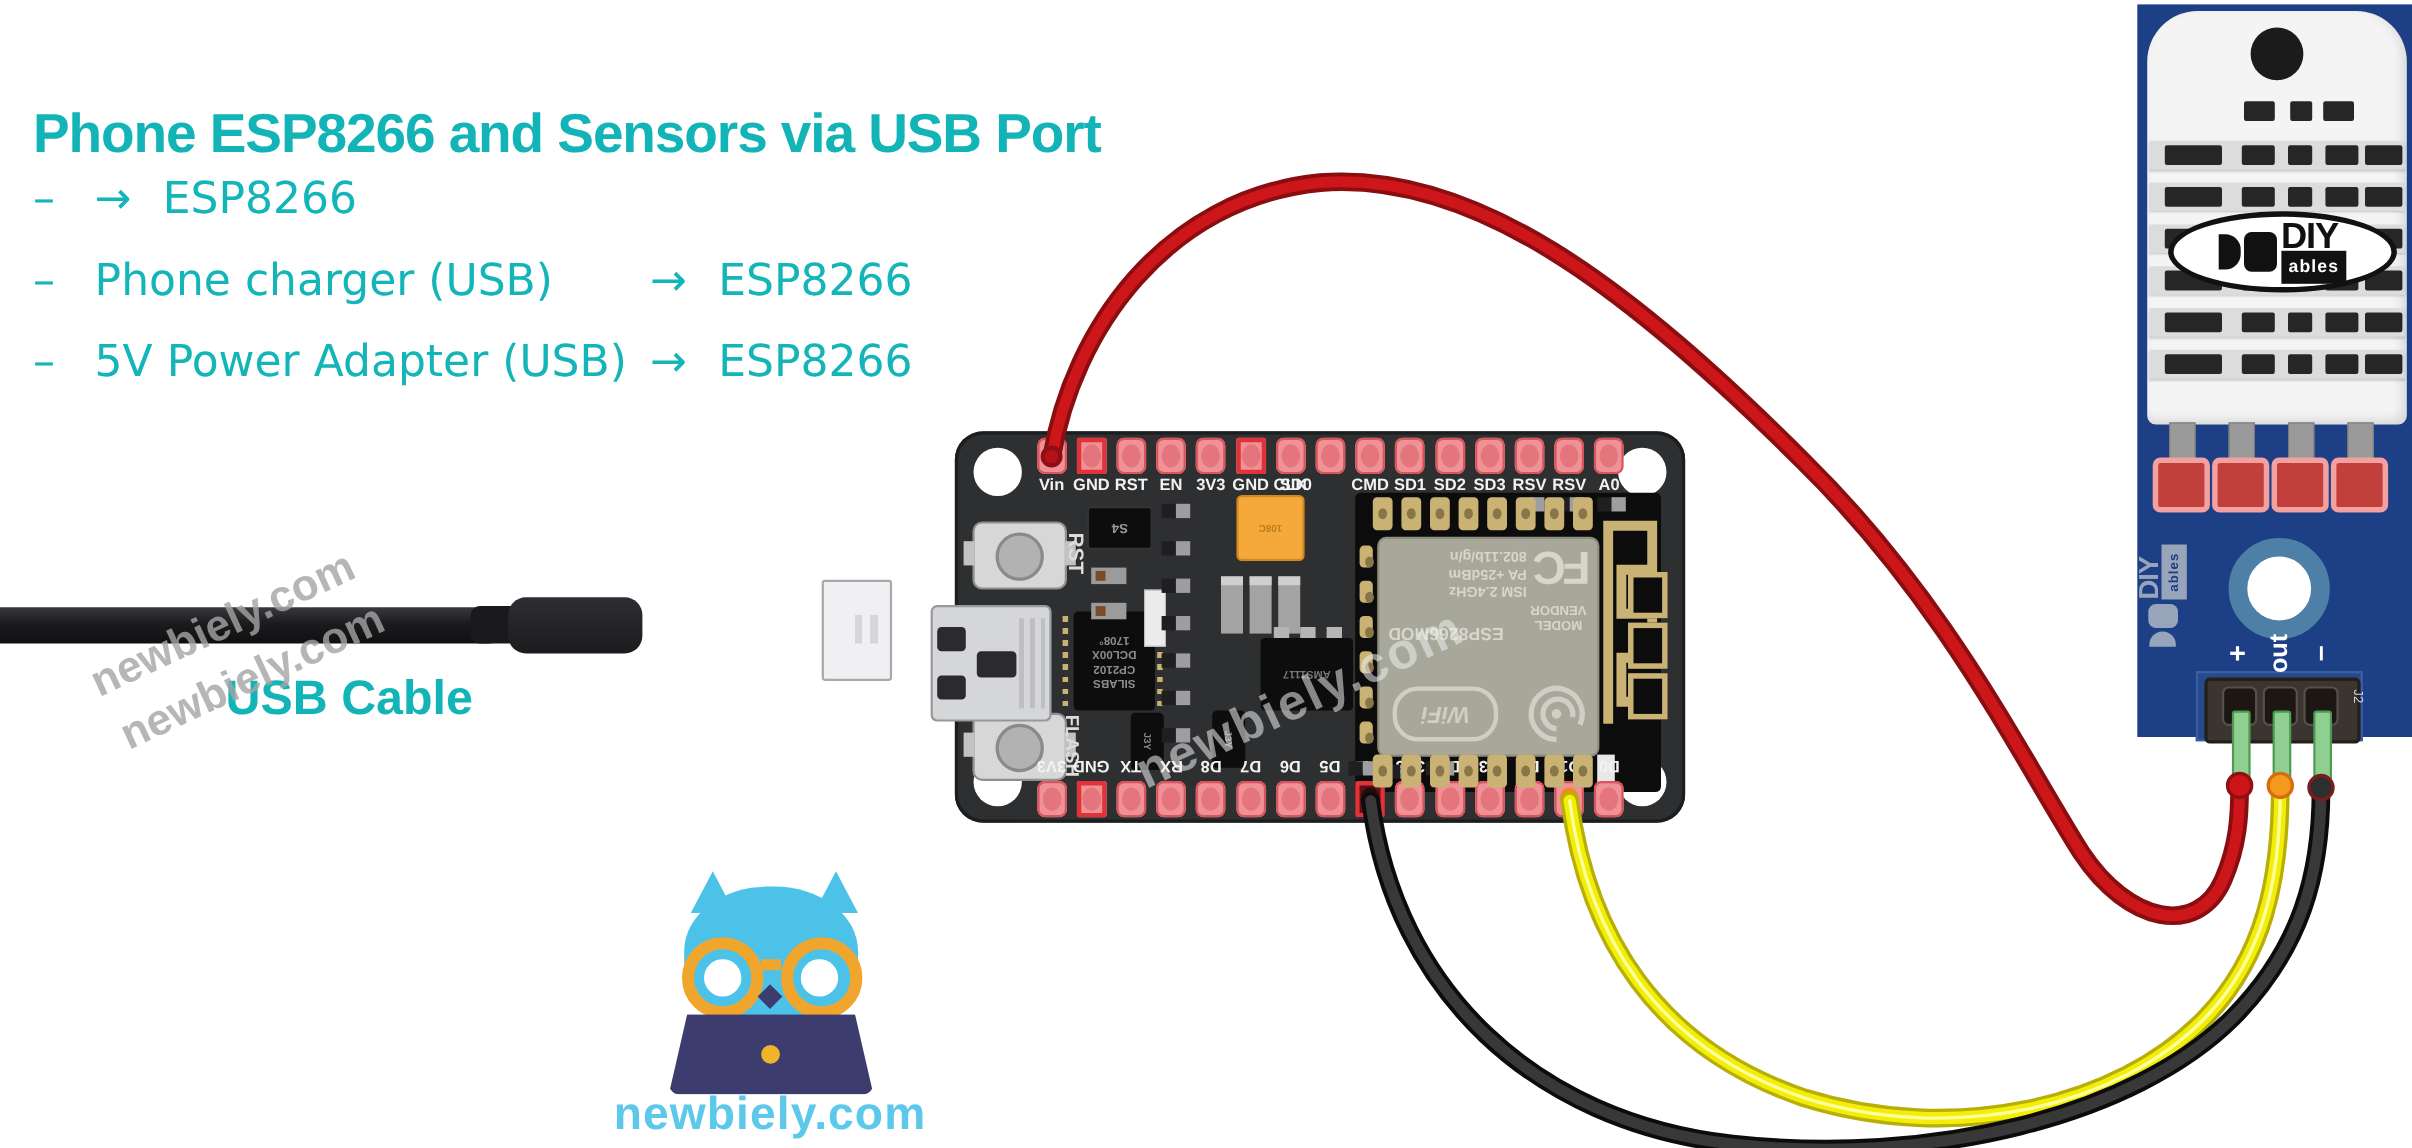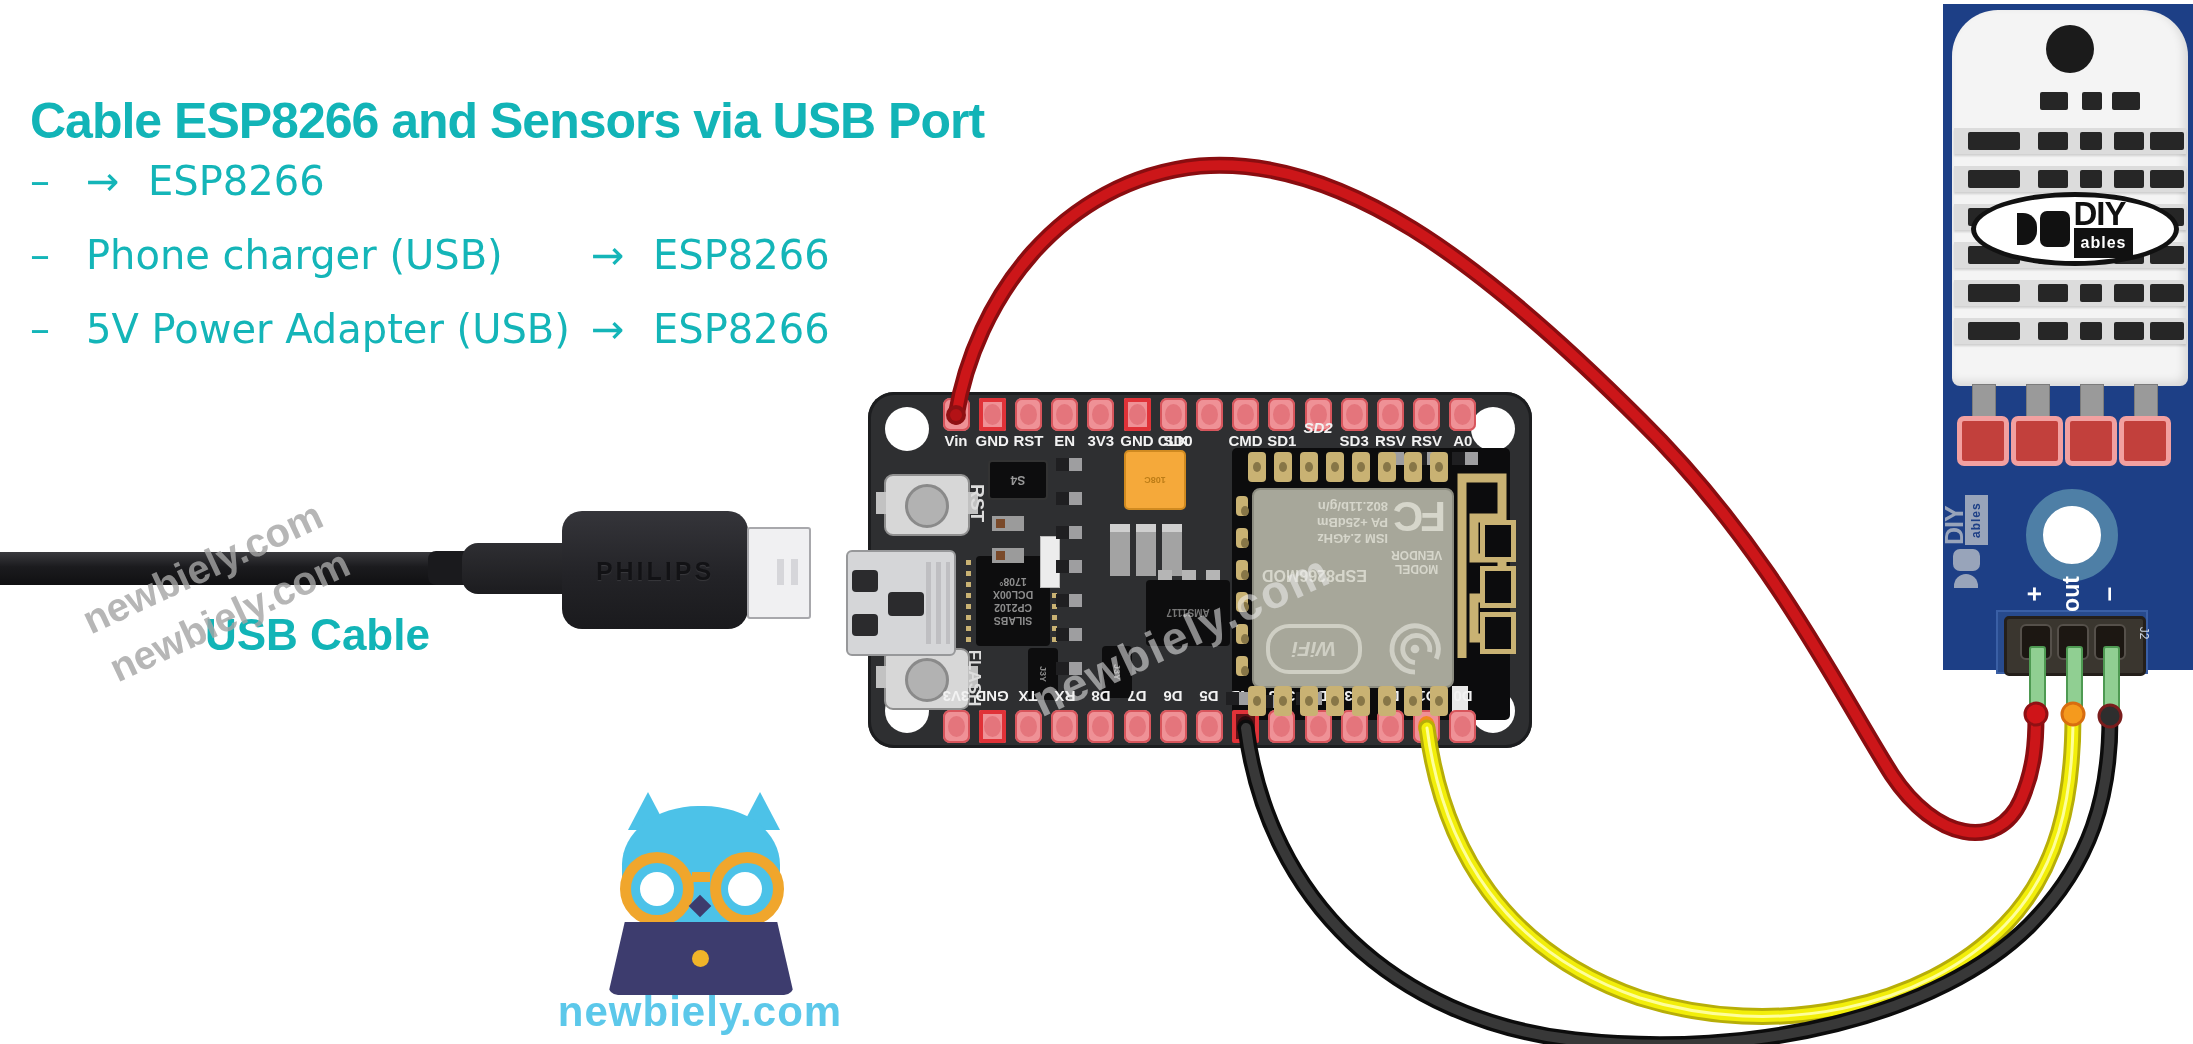--- a/index.html
+++ b/index.html
@@ -119,21 +119,21 @@
   .lapdot{left:692px;top:950px;width:17px;height:17px;border-radius:50%;background:#f0b429;}
   .sitetext{left:520px;top:988px;width:360px;text-align:center;font-size:42px;font-weight:bold;color:#5cc8ea;letter-spacing:1px;}
 
   svg.overlay{position:absolute;left:0;top:0;z-index:20;pointer-events:none;}
 </style>
 </head>
 <body>
 
 <div id="canvas">
 
-  <div class="abs title">Cable ESP8266 and Sensors via USB Port</div>
+  <div class="abs title">Phone ESP8266 and Sensors via USB Port</div>
   <div class="abs bullets">
       <div class="bullet">
         <span class="dash">–</span>
         <span class="barrow">→</span>
         <span class="btarget">ESP8266</span>
       </div>
       <div class="bullet">
         <span class="dash">–</span>
         <span class="blabel">Phone charger (USB)</span>
         <span class="barrow">→</span>
@@ -146,23 +146,20 @@
         <span class="btarget">ESP8266</span>
       </div>
     </div>
 
   <div class="abs wm" style="left:85px;top:600px;">newbiely.com</div>
   <div class="abs wm" style="left:112px;top:648px;">newbiely.com</div>
 
   <div class="abs cable-bar"></div>
   <div class="abs relief-a"></div>
   <div class="abs relief-b"></div>
-  <div class="abs conn-body">
-    <div class="abs philips">PHILIPS</div>
-  </div>
   <div class="abs metal-tip"></div>
   <div class="abs cable-label">USB Cable</div>
 
   <div class="abs board"></div>
   <div class="abs hole" style="left:885px;top:407px;"></div>
   <div class="abs hole" style="left:1471px;top:407px;"></div>
   <div class="abs hole" style="left:885px;top:689px;"></div>
   <div class="abs hole" style="left:1471px;top:689px;"></div>
 
   <div></div>
@@ -332,21 +329,21 @@
     <div class="abs pin-label" style="left: 1115px; top: 432px;">GND</div>
     <div class="abs pad " style="left: 1159.7px; top: 398px;"></div>
     <div class="abs pin-label" style="left: 1151.2px; top: 432px;">CLK</div>
     <div class="abs pad " style="left: 1195.9px; top: 398px;"></div>
     <div class="abs pin-label" style="left: 1156px; top: 432px;">SD0</div>
     <div class="abs pad " style="left: 1232.1px; top: 398px;"></div>
     <div class="abs pin-label" style="left: 1223.6px; top: 432px;">CMD</div>
     <div class="abs pad " style="left: 1268.3px; top: 398px;"></div>
     <div class="abs pin-label" style="left: 1259.8px; top: 432px;">SD1</div>
     <div class="abs pad " style="left: 1304.5px; top: 398px;"></div>
-    <div class="abs pin-label" style="left: 1296px; top: 419px; font-style: italic;">SD2</div>
+    <div class="abs pin-label" style="left: 1296px; top: 432px;">SD2</div>
     <div class="abs pad " style="left: 1340.7px; top: 398px;"></div>
     <div class="abs pin-label" style="left: 1332.2px; top: 432px;">SD3</div>
     <div class="abs pad " style="left: 1376.9px; top: 398px;"></div>
     <div class="abs pin-label" style="left: 1368.4px; top: 432px;">RSV</div>
     <div class="abs pad " style="left: 1413.1px; top: 398px;"></div>
     <div class="abs pin-label" style="left: 1404.6px; top: 432px;">RSV</div>
     <div class="abs pad " style="left: 1449.3px; top: 398px;"></div>
     <div class="abs pin-label" style="left: 1440.8px; top: 432px;">A0</div>
     <div class="abs pad " style="left: 942.5px; top: 710px;"></div>
     <div class="abs pin-label flip" style="left: 934px; top: 688px;">3V3</div>

